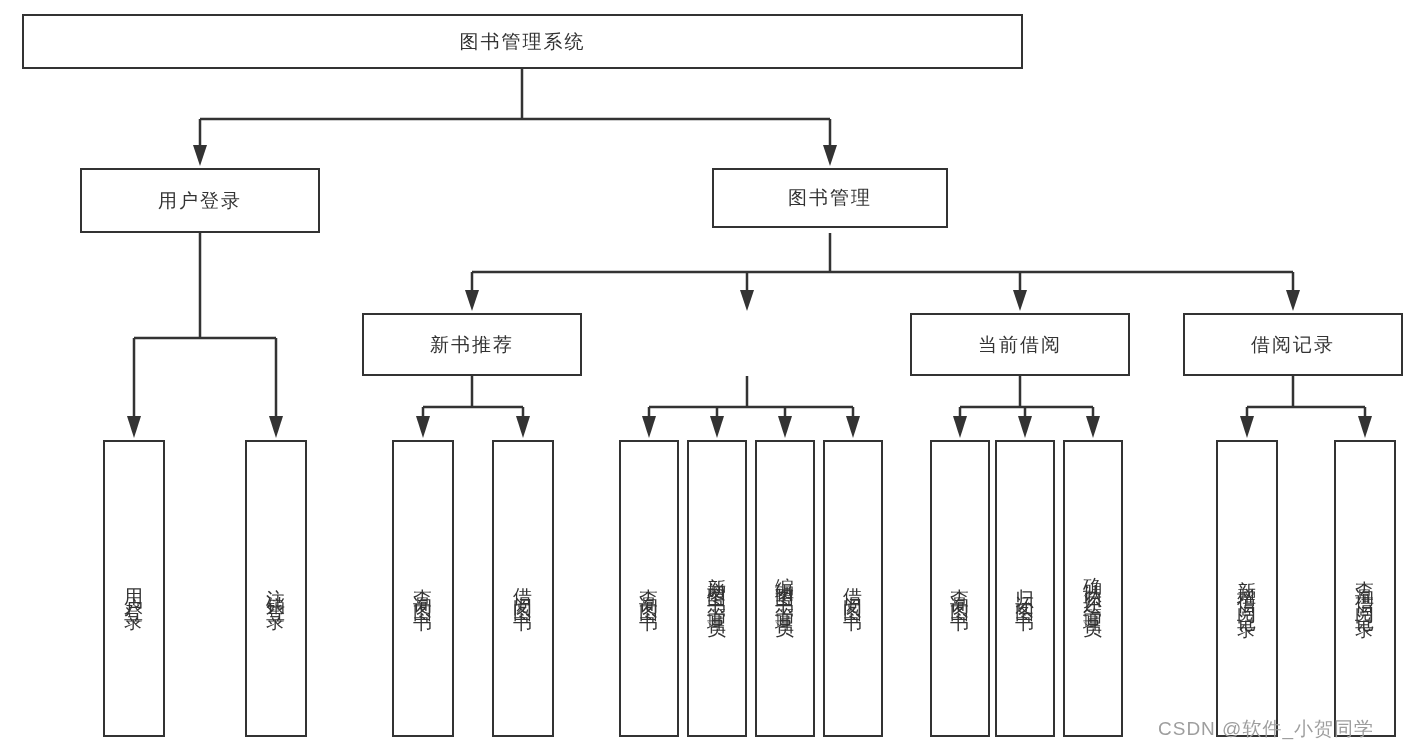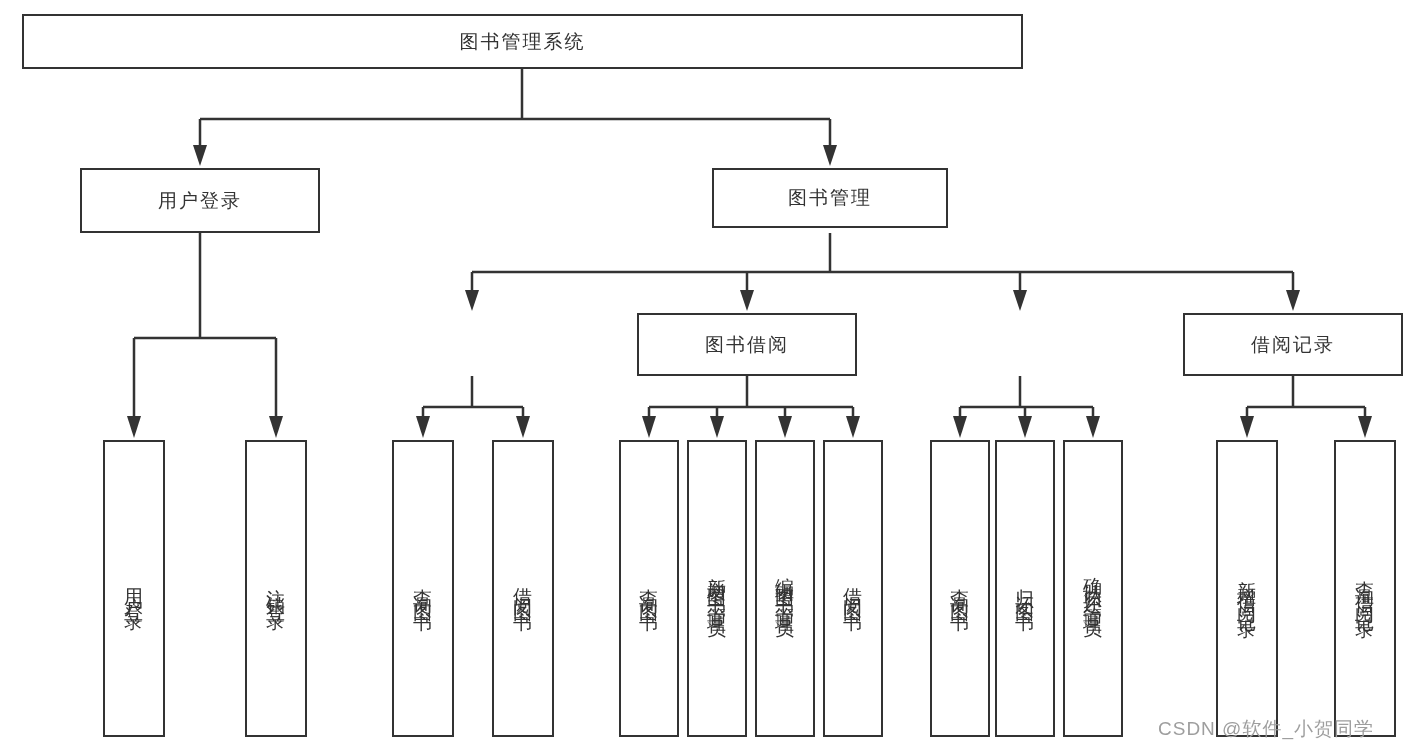--- a/index.html
+++ b/index.html
@@ -83,21 +83,22 @@
       <polygon points="1240,416 1254,416 1247,438"></polygon>
       <polygon points="1358,416 1372,416 1365,438"></polygon>
     </g>
   </svg>
 
   <div class="node h" style="left:22px;top:14px;width:1001px;height:55px">图书管理系统</div>
 
   <div class="node h" style="left:80px;top:168px;width:240px;height:65px">用户登录</div>
   <div class="node h" style="left:712px;top:168px;width:236px;height:60px">图书管理</div>
 
-  <div class="node h" style="left:637px;top:313px;width:220px;height:63px">图书借阅</div>
+  <div class="node h" style="left:362px;top:313px;width:220px;height:63px">新书推荐</div>
+  <div class="node h" style="left:910px;top:313px;width:220px;height:63px">当前借阅</div>
   <div class="node h" style="left:1183px;top:313px;width:220px;height:63px">借阅记录</div>
 
   <div class="node v" style="left:103px;top:440px;width:62px;height:297px">用户登录</div>
   <div class="node v" style="left:245px;top:440px;width:62px;height:297px">注销登录</div>
 
   <div class="node v" style="left:392px;top:440px;width:62px;height:297px">查询图书</div>
   <div class="node v" style="left:492px;top:440px;width:62px;height:297px">借阅图书</div>
 
   <div class="node v" style="left:619px;top:440px;width:60px;height:297px">查询图书</div>
   <div class="node v long" style="left:687px;top:440px;width:60px;height:297px">新增图书（管理员）</div>

